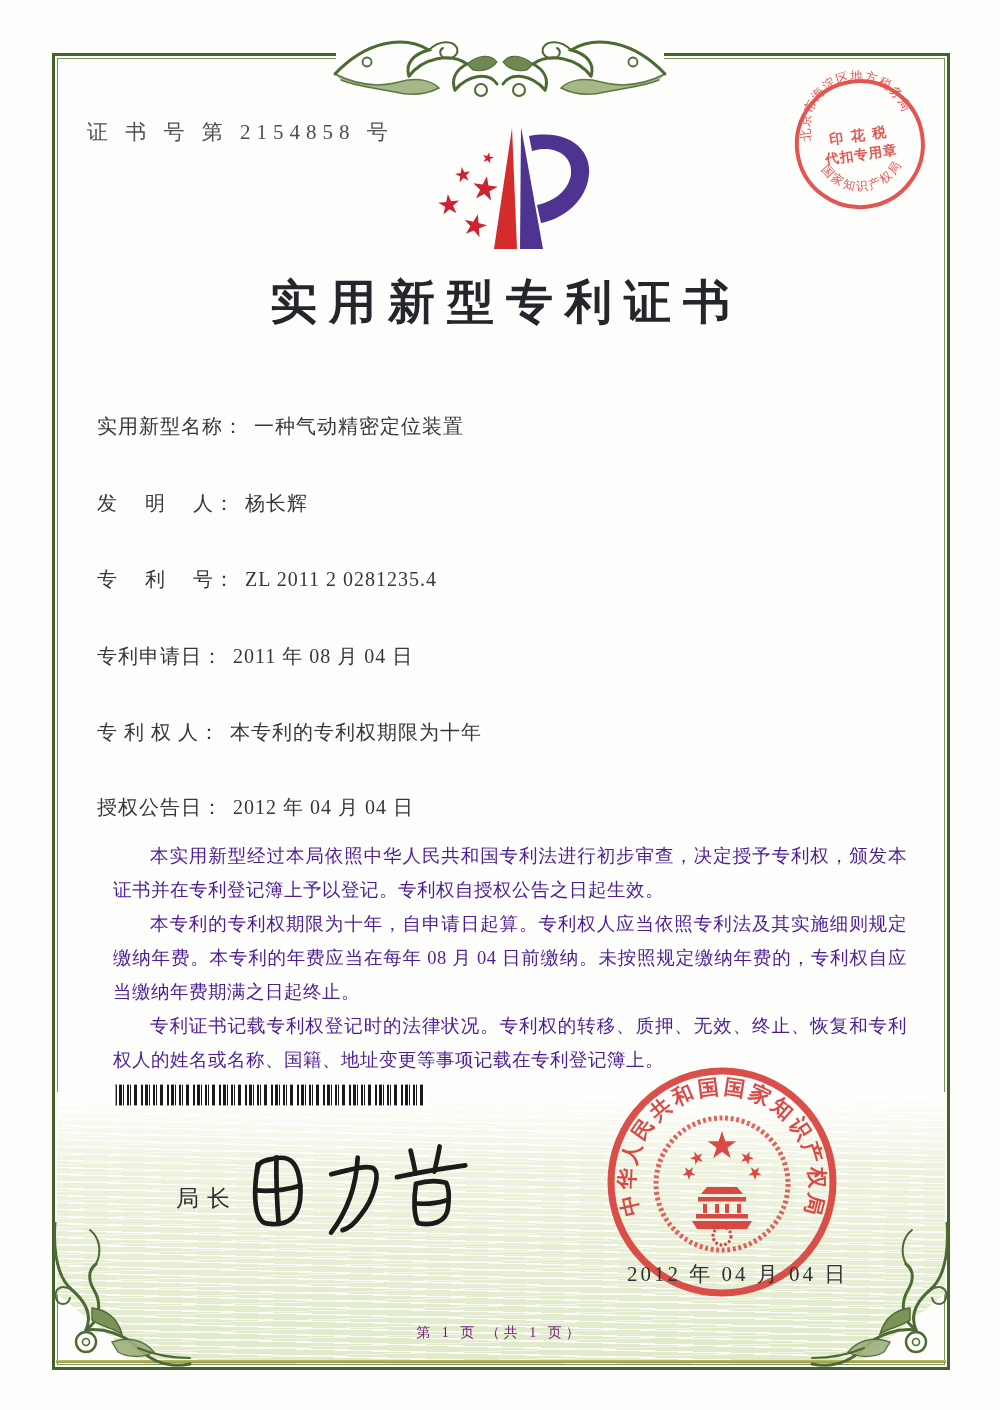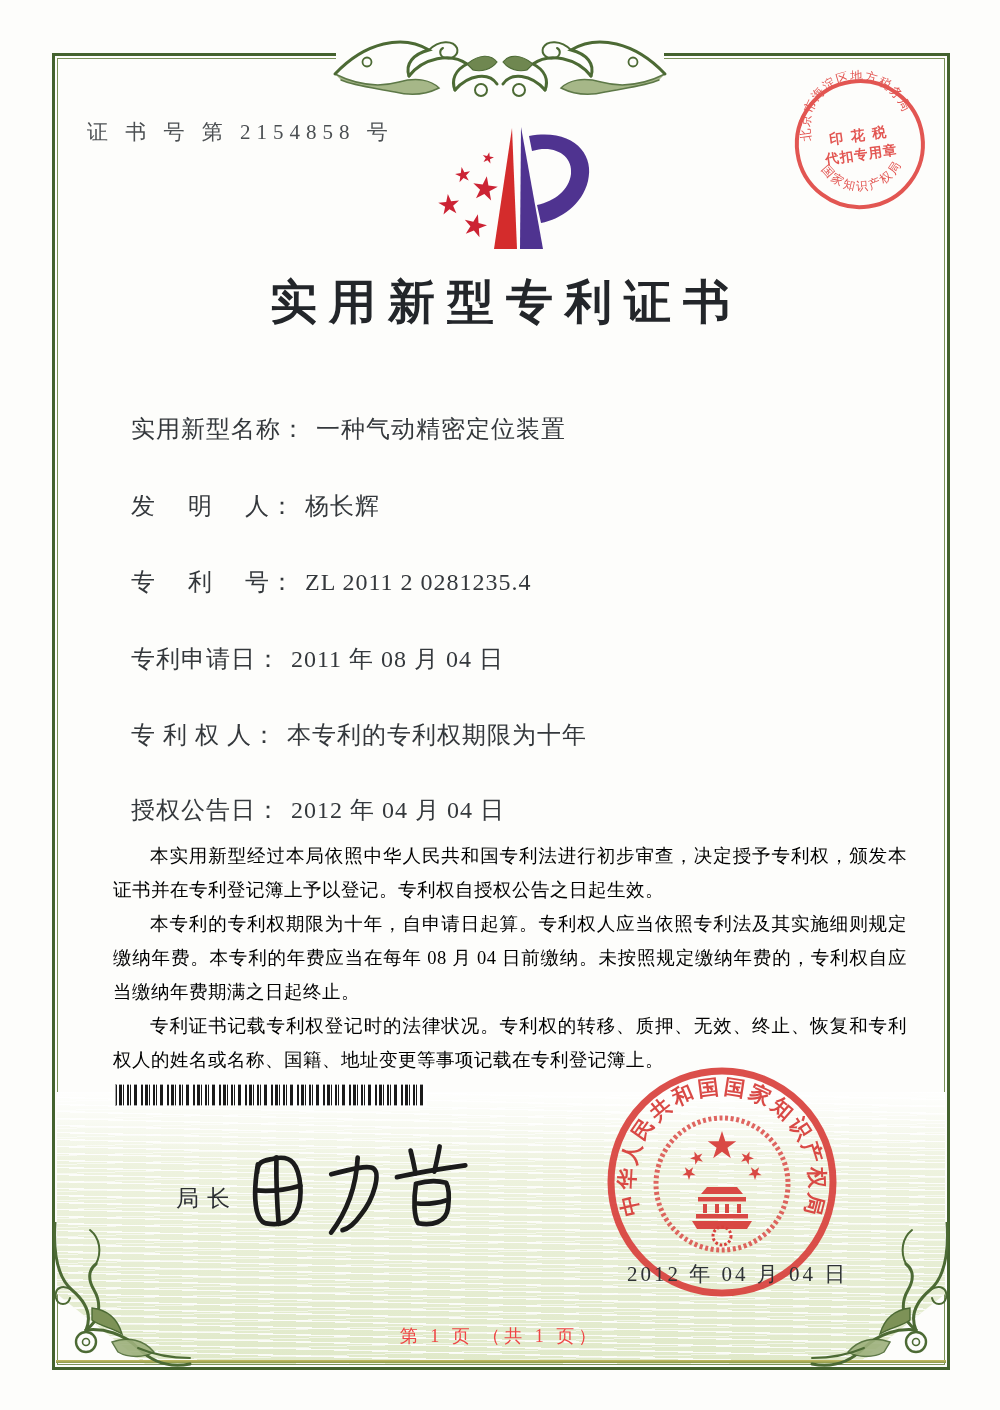--- a/index.html
+++ b/index.html
@@ -31,26 +31,26 @@
   }
   
   .cert-no {
     position:absolute; left:87px; top:118px; font-size:21px; letter-spacing:6px;
     color:#4b4f52;
   }
   .title {
     position:absolute; left:0; right:0; top:271px; text-align:center;
     font-size:47px; font-weight:600; color:#23262a; letter-spacing:12px; text-indent:12px;
   }
-  .field-row { position:absolute; left:131px; font-size:24px; color:#34383c; white-space:nowrap; }
+  .field-row { position:absolute; left:97px; font-size:20px; color:#34383c; white-space:nowrap; }
   .field-row .f-label { letter-spacing:1px; }
   .field-row .f-value { margin-left:10px; letter-spacing:1px; }
   .paragraphs {
     position:absolute; left:113px; width:794px; top:839px;
-    font-size:18.5px; color:#000000; text-align:justify;
+    font-size:18.5px; color:#4c1d95; text-align:justify;
   }
   .paragraphs p { text-indent:2em; line-height:34px; letter-spacing:0.5px; }
   
   .barcode {
     position:absolute; left:115px; top:1084px; width:312px; height:22px;
     background:repeating-linear-gradient(90deg,
       #1a1a1a 0 2px, #ffffff 2px 4px,
       #1a1a1a 4px 7px, #ffffff 7px 8px,
       #1a1a1a 8px 9px,  #ffffff 9px 12px,
       #1a1a1a 12px 14px, #ffffff 14px 15px,
@@ -66,21 +66,21 @@
   .signature-svg { position:absolute; left:242px; top:1118px; transform:rotate(-2deg); }
   
   .seal-svg { position:absolute; left:597px; top:1060px; }
   .seal-date {
     position:absolute; left:627px; top:1260px; font-size:21px; letter-spacing:3px;
     color:#2e3235; z-index:5;
   }
   .stamp-svg { position:absolute; left:788px; top:70px; transform:rotate(-8deg); opacity:0.92; }
   .footer-page {
     position:absolute; left:0; right:0; top:1324px; text-align:center;
-    font-size:18px; letter-spacing:4px; color:#ef4444;
+    font-size:14px; letter-spacing:4px; color:#701a75;
   }
   
   .logo-svg { position:absolute; left:393px; top:112px; }
   
   .orn-top { position:absolute; left:330px; top:18px; }
   .orn-bl  { position:absolute; left:50px;  top:1222px; }
   .orn-br  { position:absolute; right:48px; top:1222px; }
   svg text { font-family:"Liberation Serif","DejaVu Serif",serif; }
 </style>
 </head>

